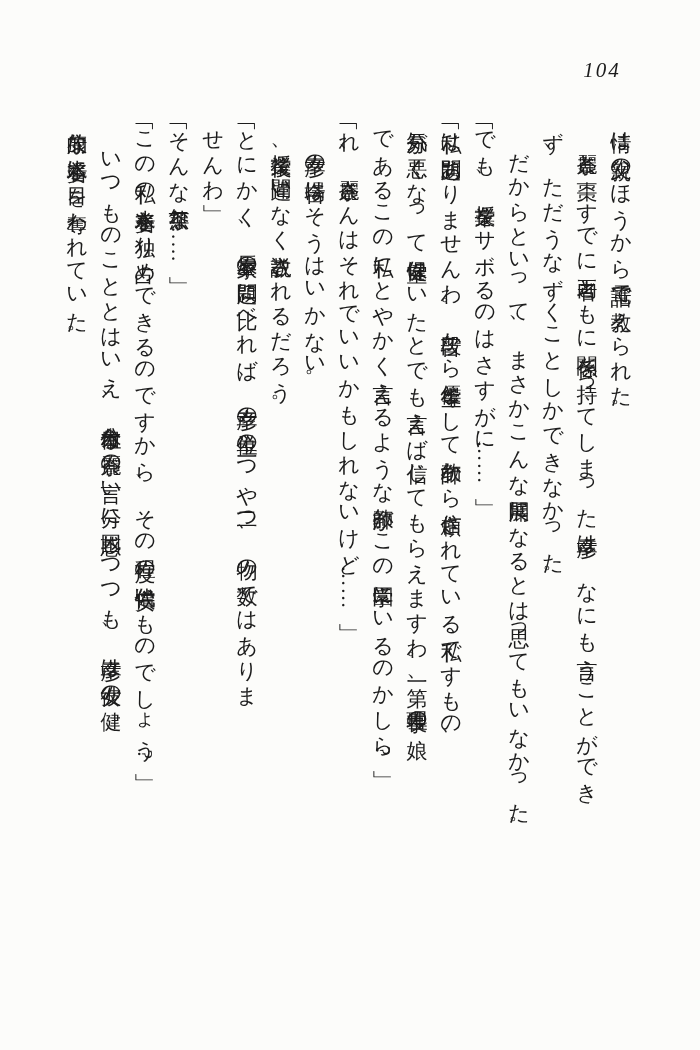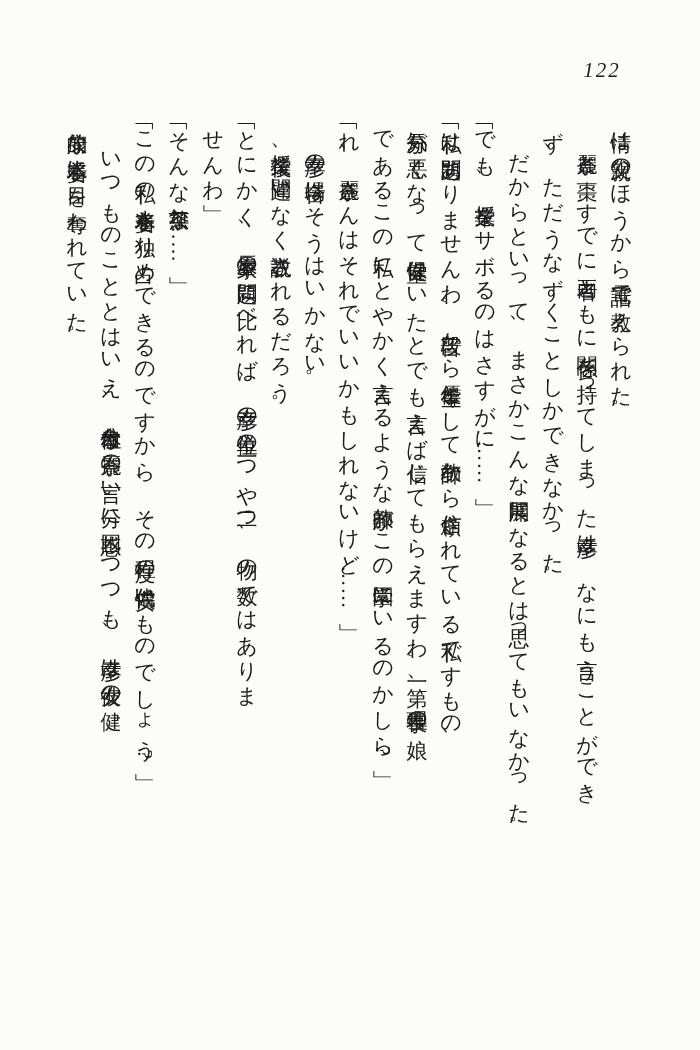--- a/index.html
+++ b/index.html
@@ -46,21 +46,21 @@
   .text-column {
     white-space: nowrap;
     height: 870px;
     margin: 0;
   }
 </style>
 </head>
 <body>
 
 <div class="page" style="--paper: #fcfcfa; --ink: #1c1c1c;">
-  <div class="page-number">122</div>
+  <div class="page-number">104</div>
   <div class="text-block">
       <div class="text-column">情は父親のほうから電話で教えられた。</div>
       <div class="text-column">　麗奈と棗、すでに両者ともに関係を持ってしまった幸彦は、なにも言うことができ</div>
       <div class="text-column">ず、ただうなずくことしかできなかった。</div>
       <div class="text-column">　だからといって、まさかこんな展開になるとは思ってもいなかった。</div>
       <div class="text-column">「でも、授業をサボるのはさすがに……」</div>
       <div class="text-column">「私は問題ありませんわ。普段から優等生として教師から信頼されている私ですもの、</div>
       <div class="text-column">気分が悪くなって保健室にいたとでも言えば信じてもらえますわ。第一、理事長の娘</div>
       <div class="text-column">であるこの私にとやかく言えるような教師がこの学園にいるのかしら?」</div>
       <div class="text-column">「れ、麗奈さんはそれでいいかもしれないけど……」</div>

